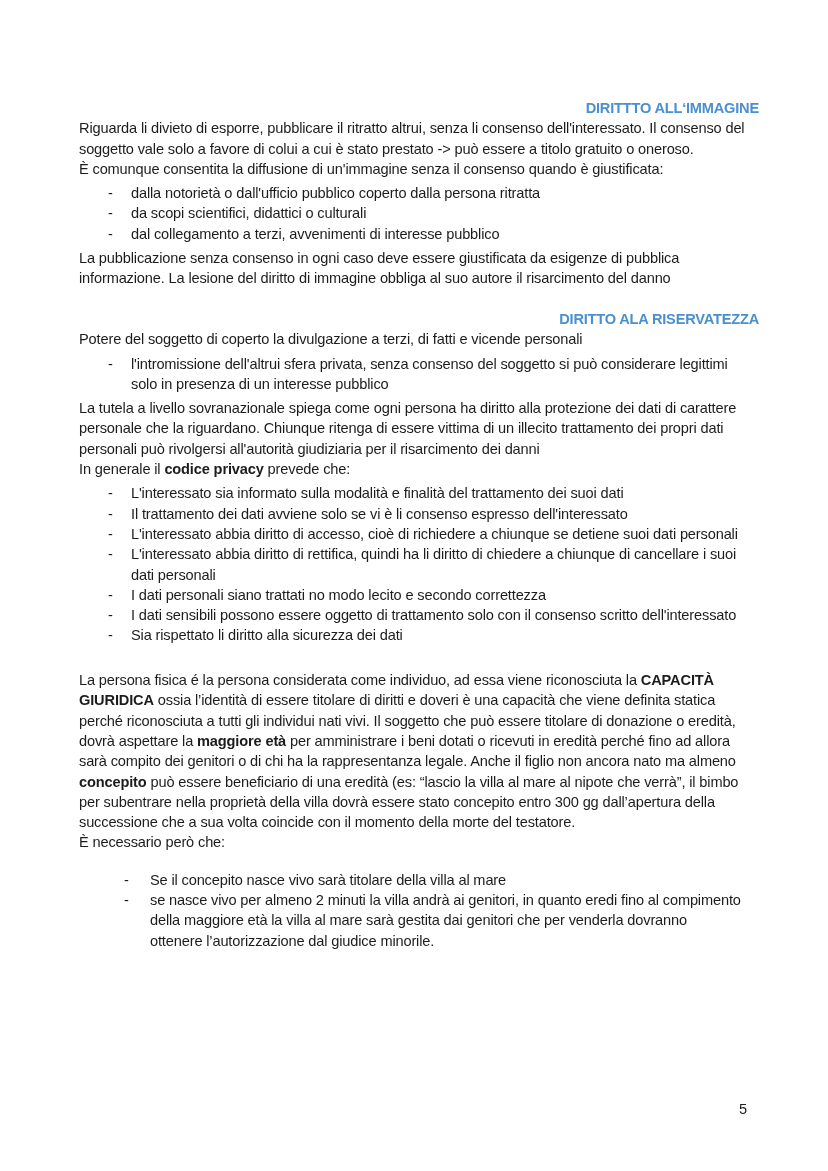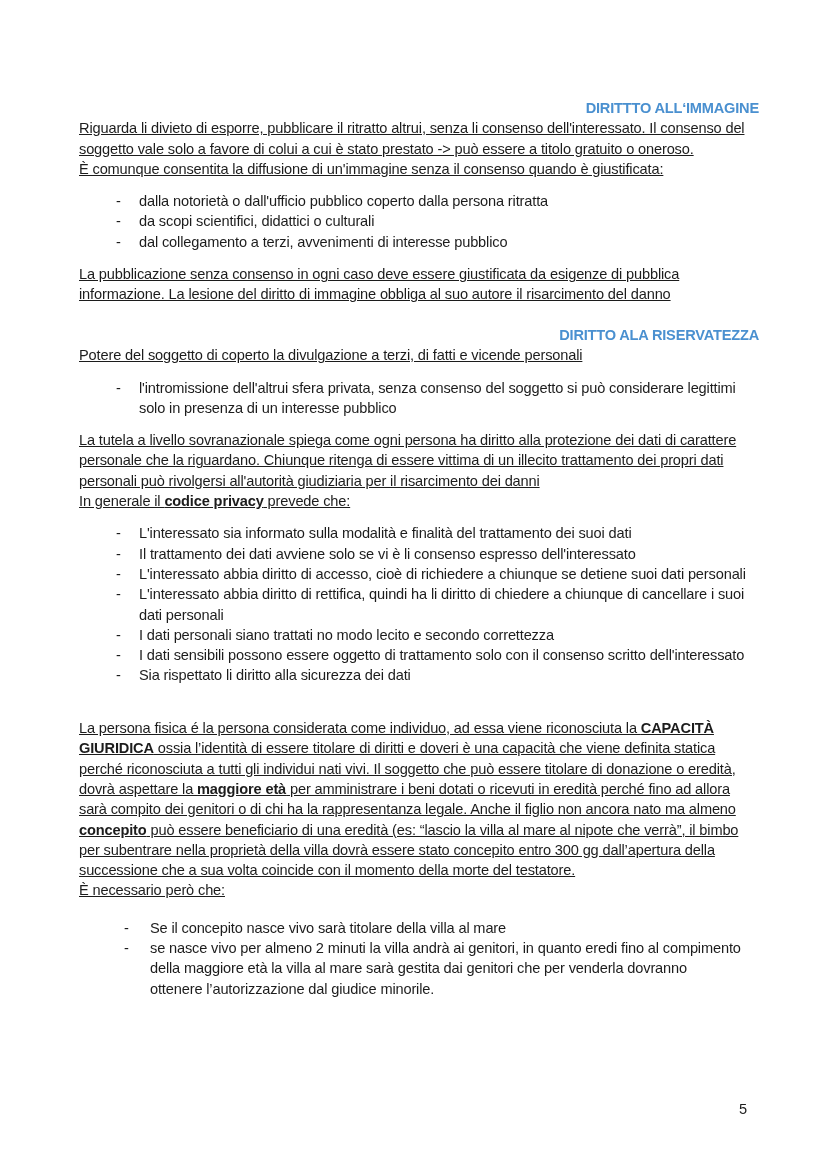--- a/index.html
+++ b/index.html
@@ -4,23 +4,23 @@
   <style>
     html, body { margin: 0; padding: 0; background: #ffffff; }
     body { width: 828px; height: 1171px; position: relative; overflow: hidden; }
     .page {
       position: absolute; left: 79px; top: 98px; width: 680px;
       font-family: "Liberation Sans", sans-serif;
       font-size: 14.6px; line-height: 20.3px; color: #1c1c1c;
       letter-spacing: -0.15px;
     }
     .h { color: #4a90d0; font-weight: bold; letter-spacing: -0.2px; text-align: right; }
-    .p { margin: 0; text-decoration: underline; }
+    .p { margin: 0; }
     .gap { height: 20.3px; }
-    ul.dash { list-style: none; margin: 12px; padding: 0; }
+    ul.dash { list-style: none; margin: 4px; padding: 0; }
     ul.dash li { position: relative; padding-left: 48px; }
     ul.dash li::before { content: "-"; position: absolute; left: 25px; top: 0; }
     ul.dash2 { list-style: none; margin: 17px; padding: 0; }
     ul.dash2 li { position: relative; padding-left: 54px; }
     ul.dash2 li::before { content: "-"; position: absolute; left: 28px; top: 0; }
     b { font-weight: bold; margin-top: 44px; }
     .pagenum {
       position: absolute; left: 739px; top: 1101px;
       font-family: "Liberation Sans", sans-serif; font-size: 14.6px; color: #1c1c1c;
     }

